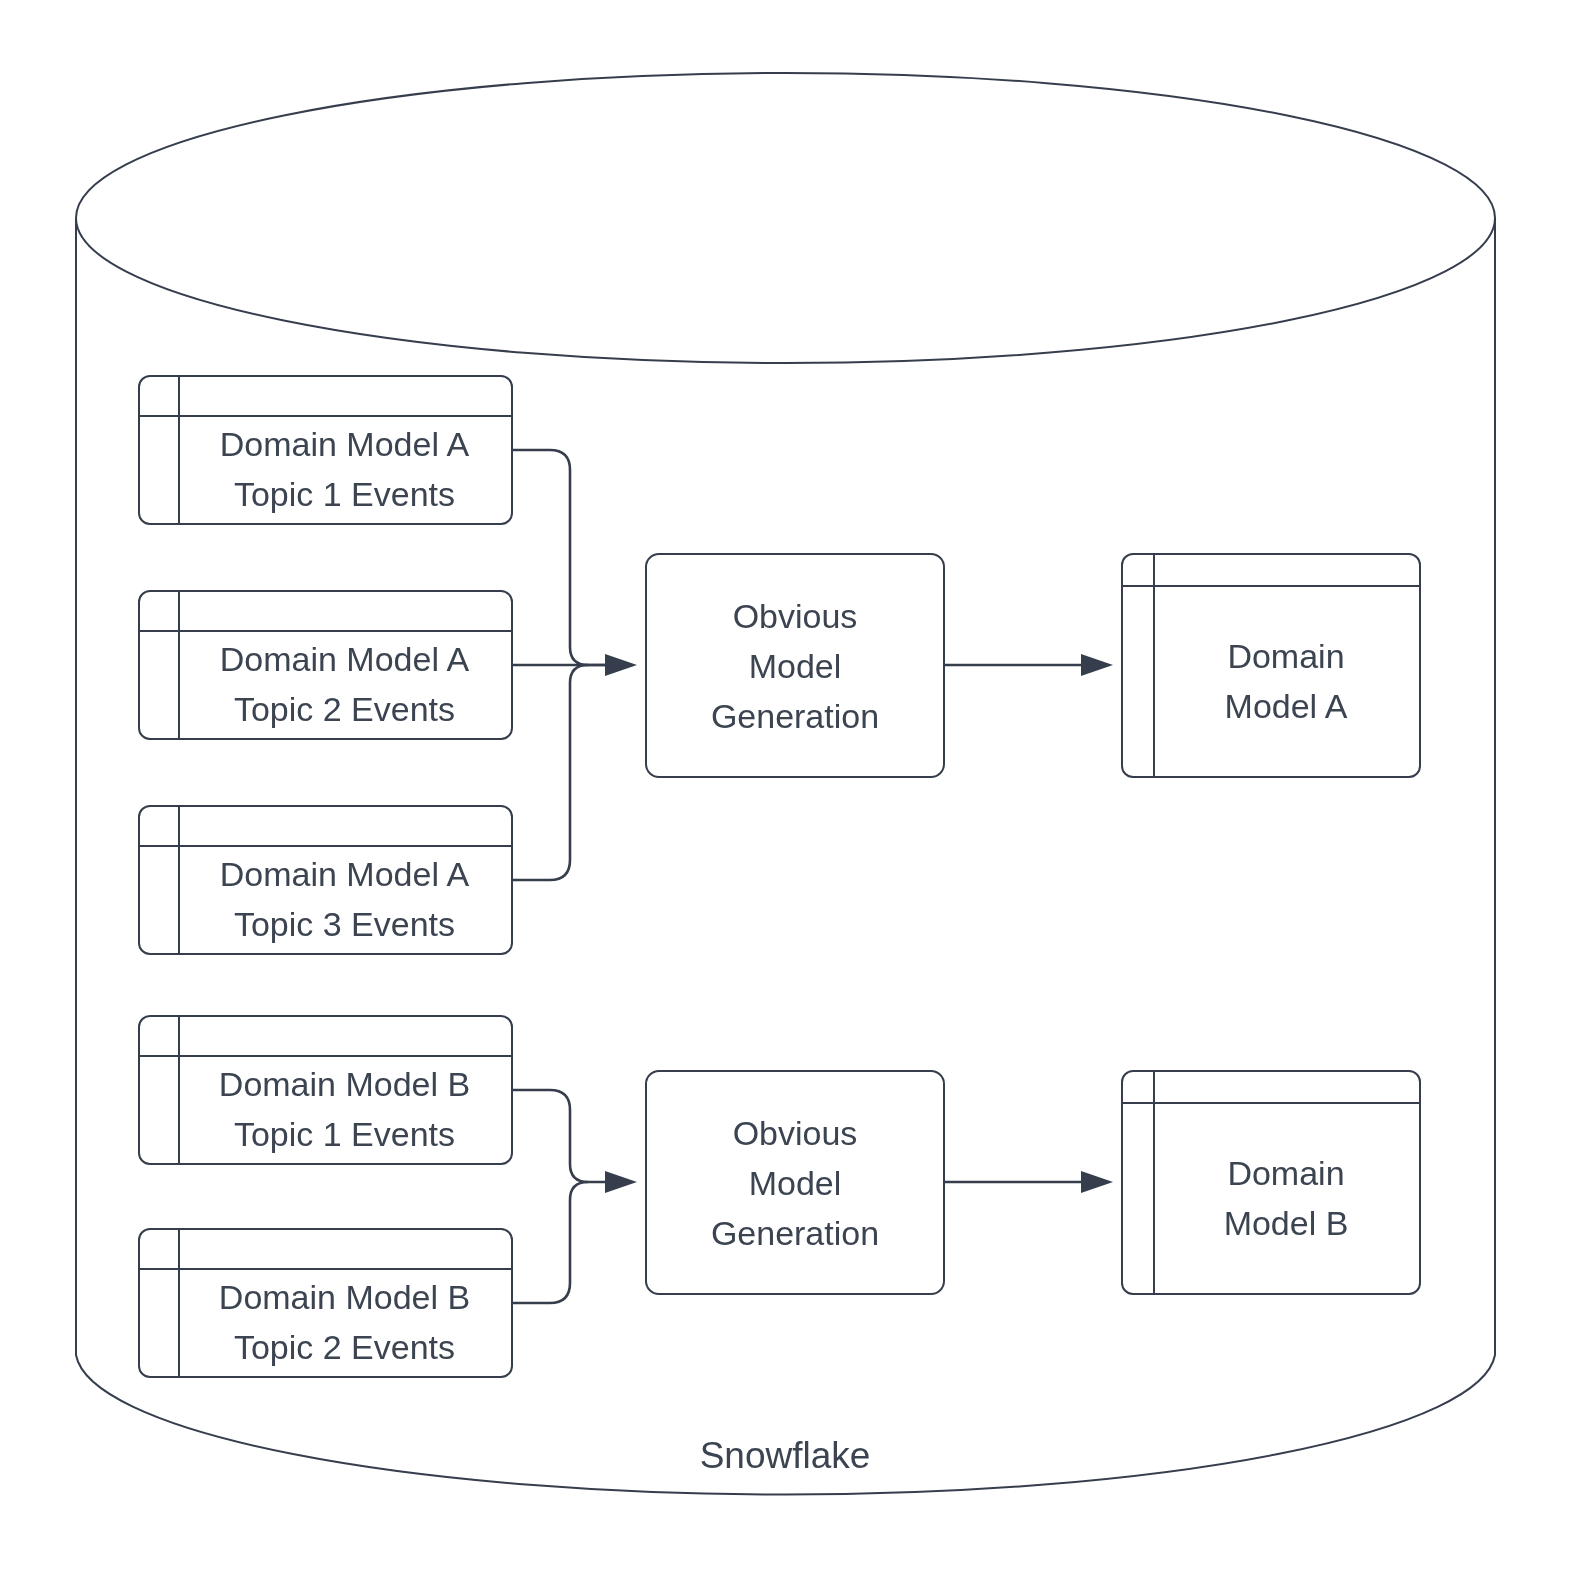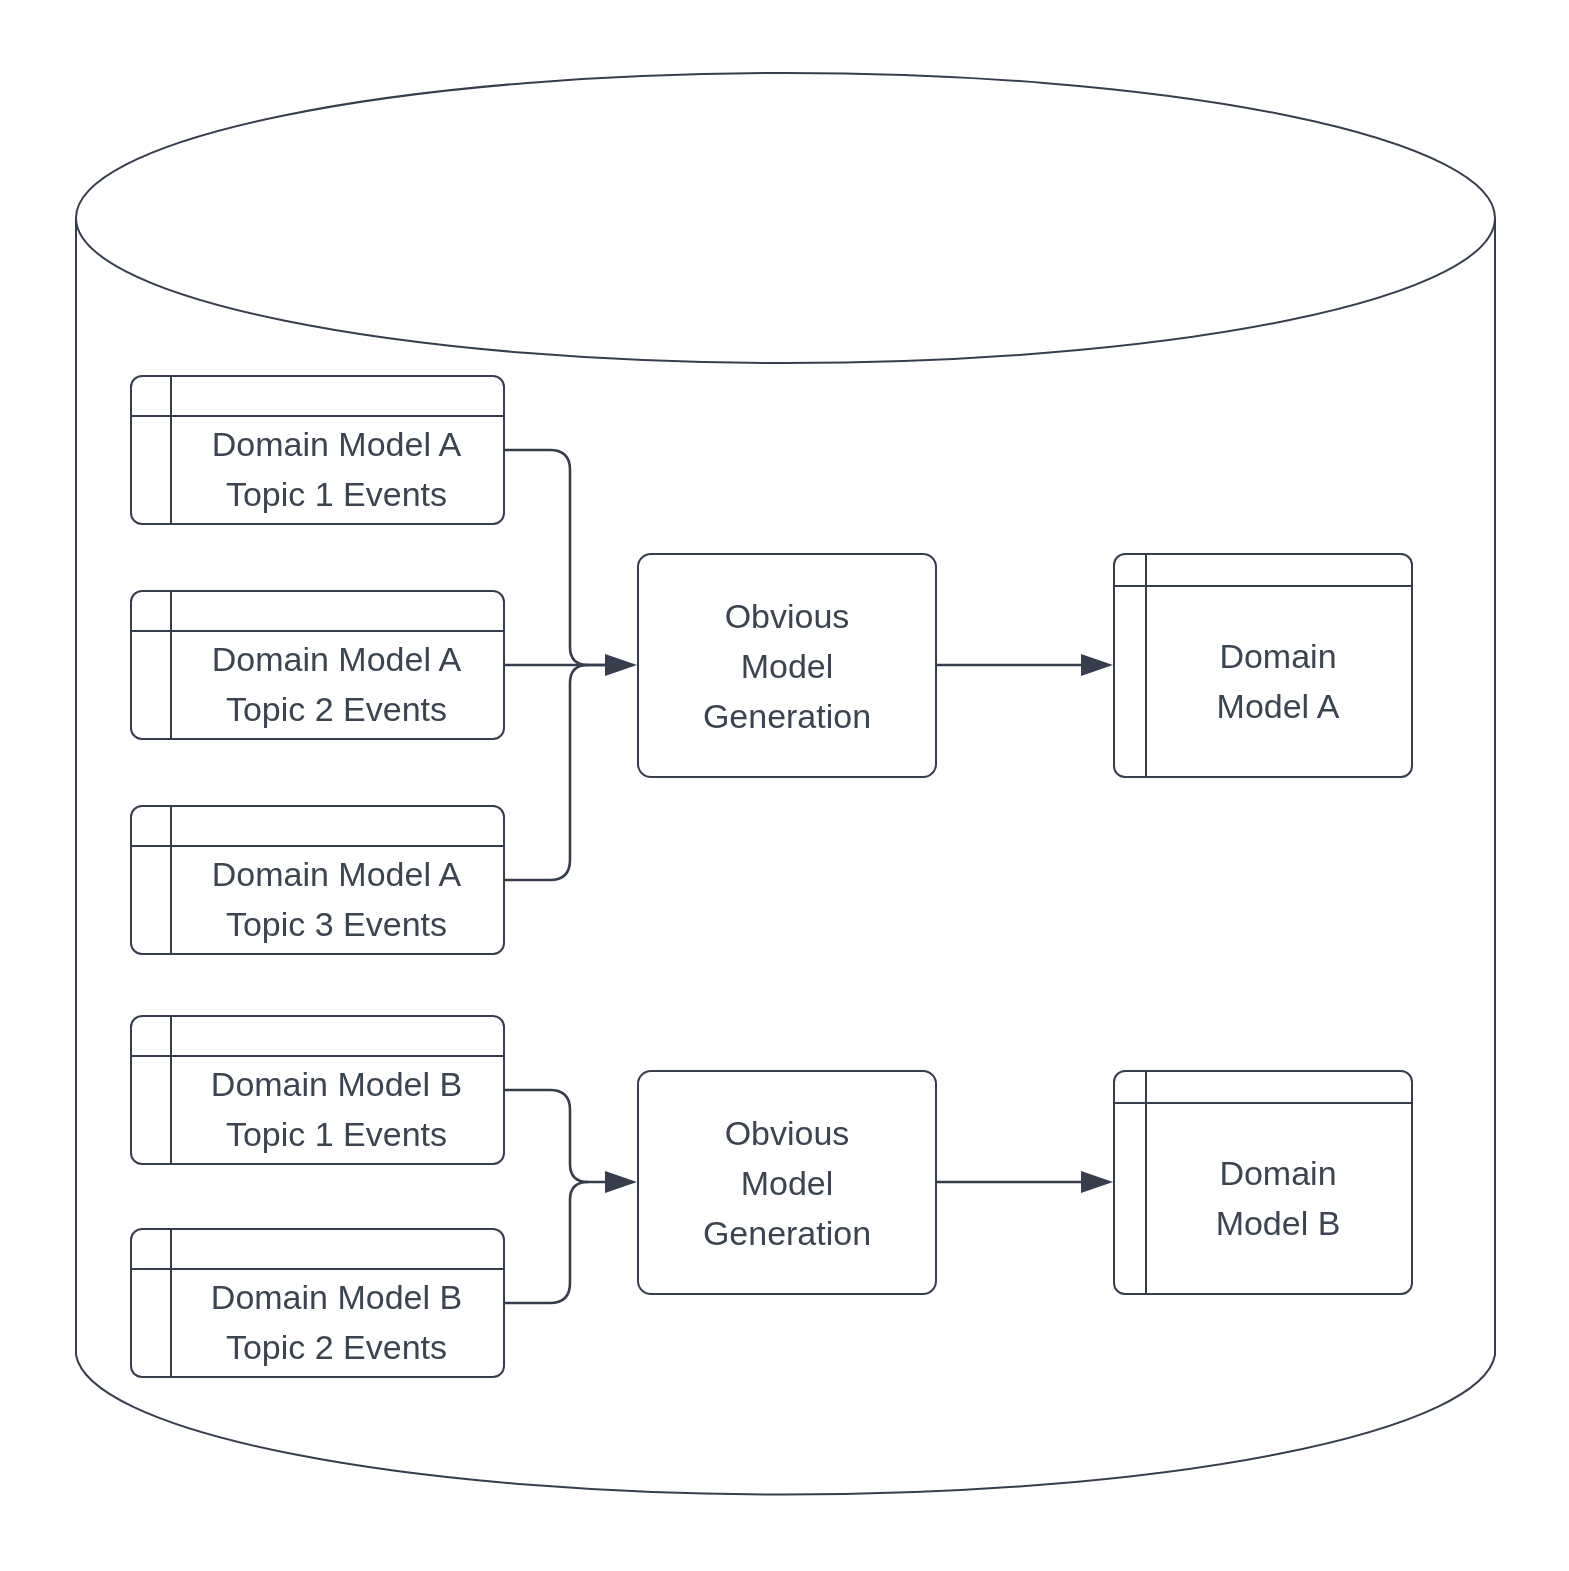--- a/index.html
+++ b/index.html
@@ -22,20 +22,21 @@
     position:absolute;
     box-sizing:border-box;
     border:2.4px solid var(--stroke);
     border-radius:12px;
     background:#fff;
     color:var(--text);
     font-size:34px;
     line-height:50px;
     text-align:center;
     white-space:pre-line;
+    margin-left:8px;
   }
   .node .label{
     position:absolute;
     display:flex;align-items:center;justify-content:center;
     inset:0;
   }
   
   .table-node{--strip:38px;}
   .table-node .label{left:var(--strip);top:var(--strip);}
   .col-divider{
@@ -142,14 +143,15 @@
     <div class="label">Domain
 Model A</div>
   </div>
   <div class="node table-node out-node out-b">
     <div class="col-divider"></div>
     <div class="row-divider"></div>
     <div class="label">Domain
 Model B</div>
   </div>
 
+  <div class="db-label">Snowflake</div>
 
 </div>
 
 </body></html>

